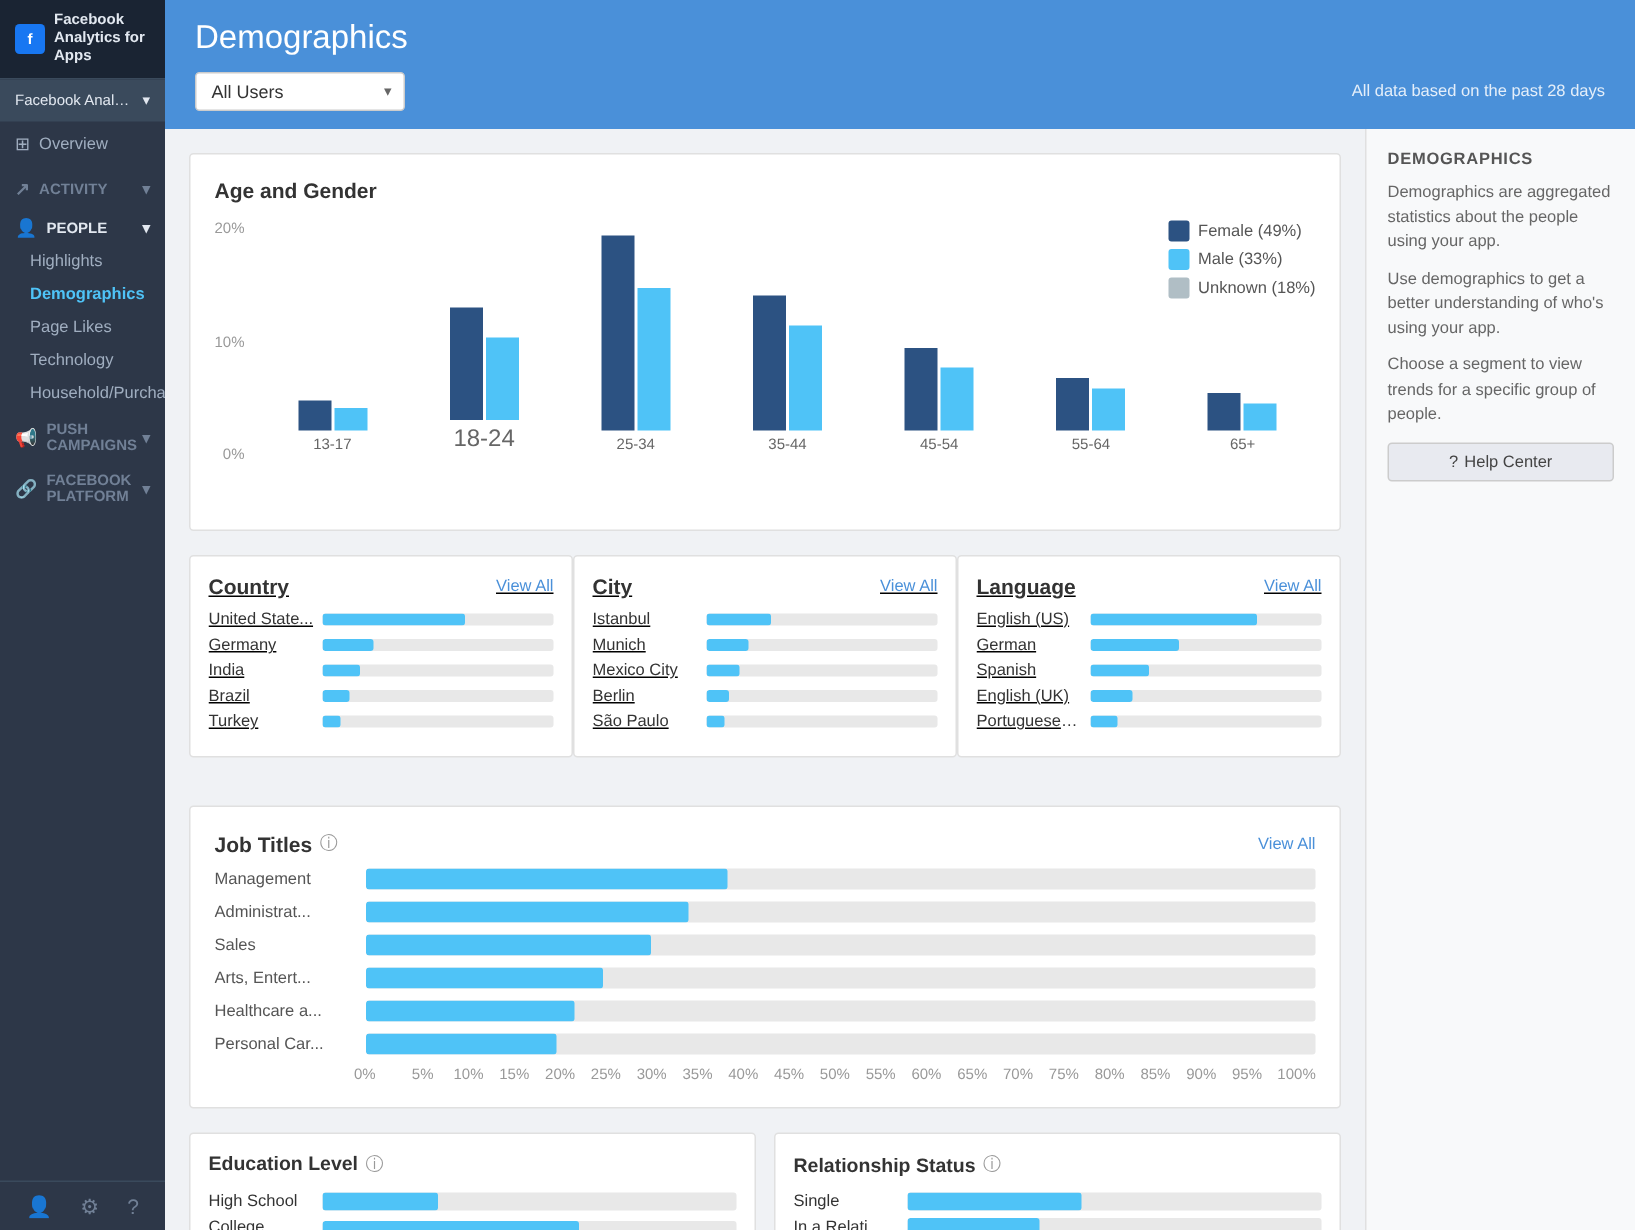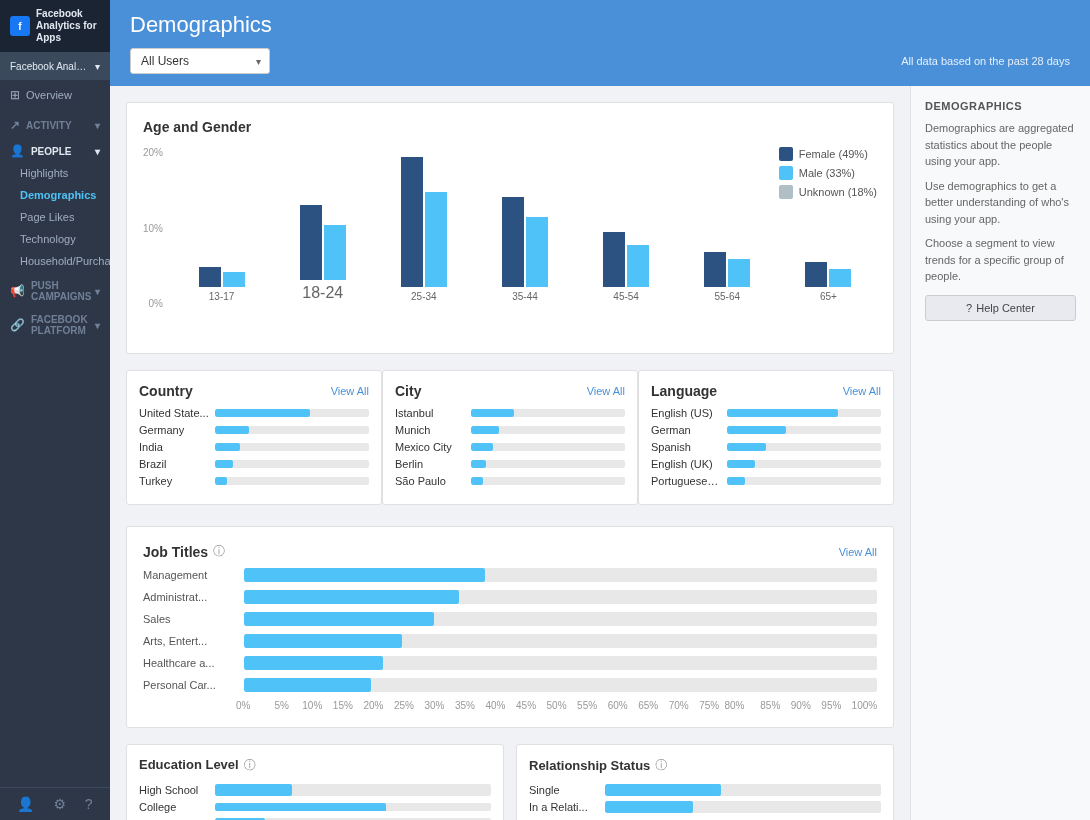--- a/index.html
+++ b/index.html
@@ -32,21 +32,21 @@
     
     #content { flex: 1; overflow-y: auto; display: flex; gap: 0; }
     #content-main { flex: 1; padding: 16px; overflow-y: auto; }
     #content-sidebar { width: 180px; background: #f8f9fa; border-left: 1px solid #e0e0e0; padding: 14px; flex-shrink: 0; overflow-y: auto; }
 
     
     .card { background: white; border: 1px solid #e0e0e0; border-radius: 3px; margin-bottom: 16px; padding: 16px; }
     .card-title { font-size: 14px; font-weight: 600; color: #333; margin-bottom: 12px; }
 
     
-    .three-col { display: flex; gap: 0; margin-bottom: 21px; }
+    .three-col { display: flex; gap: 0; margin-bottom: 32px; text-decoration: underline; }
     .three-col .card { flex: 1; margin-bottom: 0; padding: 12px; }
     .card-header { display: flex; justify-content: space-between; align-items: center; margin-bottom: 8px; }
     .view-all { color: #4a90d9; font-size: 11px; cursor: pointer; text-decoration: none; }
     .stat-row { display: flex; align-items: center; gap: 6px; margin-bottom: 5px; }
     .stat-label { font-size: 11px; color: #333; width: 70px; flex-shrink: 0; overflow: hidden; text-overflow: ellipsis; white-space: nowrap; }
     .stat-bar-container { flex: 1; height: 8px; background: #e8e8e8; border-radius: 2px; overflow: hidden; }
     .stat-bar { height: 100%; background: #4fc3f7; border-radius: 2px; }
 
     
     .job-card { background: white; border: 1px solid #e0e0e0; border-radius: 3px; padding: 16px; margin-bottom: 16px; }
@@ -406,21 +406,21 @@
           <span style="flex:1;text-align:center;">30%</span>
           <span style="flex:1;text-align:center;">35%</span>
           <span style="flex:1;text-align:center;">40%</span>
           <span style="flex:1;text-align:center;">45%</span>
           <span style="flex:1;text-align:center;">50%</span>
           <span style="flex:1;text-align:center;">55%</span>
           <span style="flex:1;text-align:center;">60%</span>
           <span style="flex:1;text-align:center;">65%</span>
           <span style="flex:1;text-align:center;">70%</span>
           <span style="flex:1;text-align:center;">75%</span>
-          <span style="flex:1;text-align:left;">80%</span>
+          <span style="flex:1;text-align:center;">80%</span>
           <span style="flex:1;text-align:center;">85%</span>
           <span style="flex:1;text-align:center;">90%</span>
           <span style="flex:1;text-align:center;">95%</span>
           <span style="flex:1;text-align:right;">100%</span>
         </div>
       </div>
 
       <div class="two-col">
 
         <div class="card">

